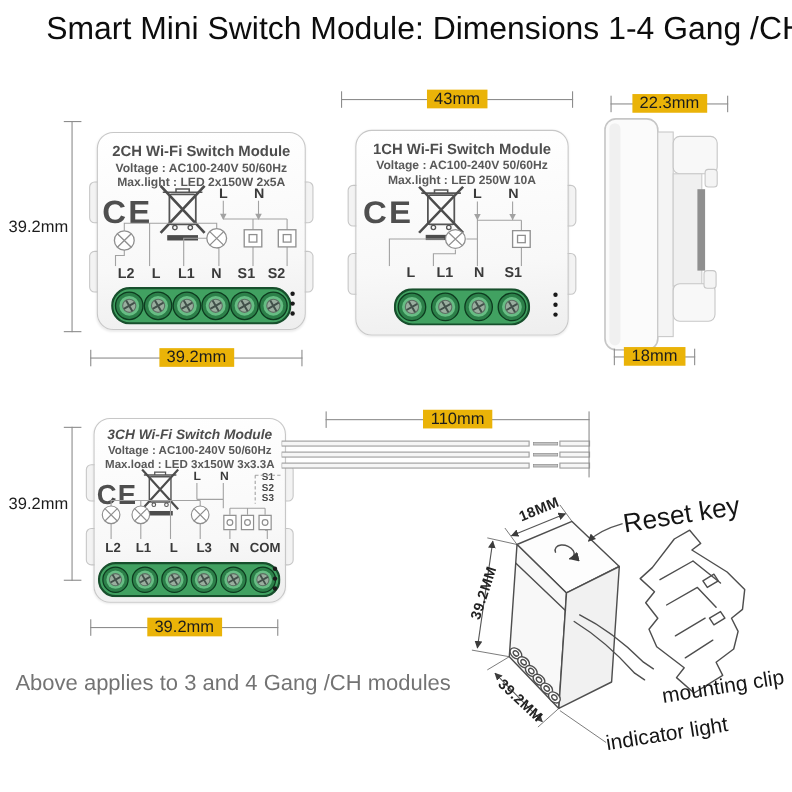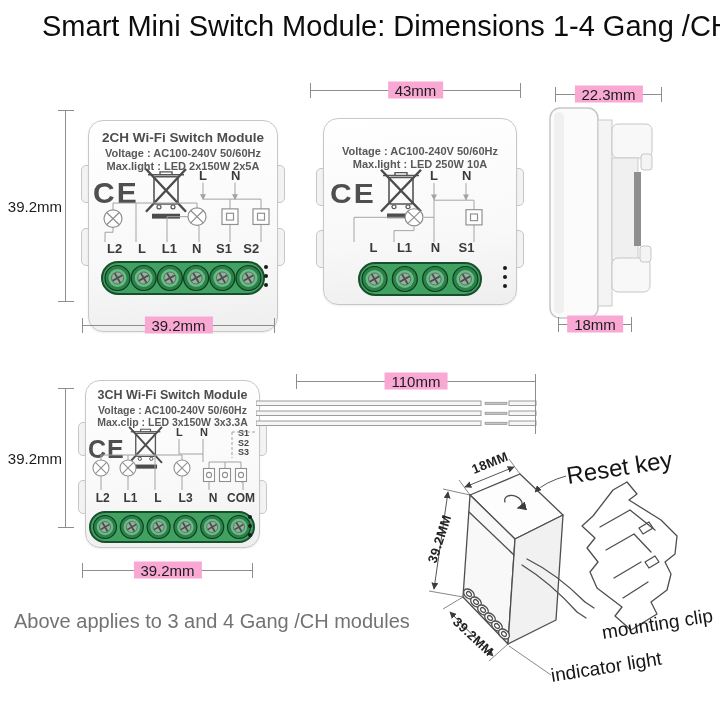--- a/index.html
+++ b/index.html
@@ -9,21 +9,21 @@
   #page-title{left:42px;top:10px;font-size:29px;color:#0d0d0d;white-space:nowrap;}
   #note-top{left:50px;top:60px;font-size:17px;color:#181818;white-space:nowrap;}
   #note-bottom{left:14px;top:610px;font-size:20px;color:#737373;white-space:nowrap;}
 
   
   .dimh{position:absolute;}
   .dimh .ln{position:absolute;left:0;right:0;top:7px;height:1px;background:#8d8d8d;}
   .dimh .tk{position:absolute;top:0;width:1px;height:15px;background:#8d8d8d;}
   .dimh .tk.l{left:0}.dimh .tk.r{right:0}
   .dimh .tk.tall{height:60px;}
-  .dimh .lb{position:absolute;top:7px;left:50%;transform:translate(-50%,-50%);background:#f9a8d4;
+  .dimh .lb{position:absolute;top:7px;left:50%;transform:translate(-50%,-50%);background:#eab308;
             padding:0 7px;font-size:15px;color:#1c1c1c;white-space:nowrap;}
   .dimv{position:absolute;width:16px;}
   .dimv .ln{position:absolute;top:0;bottom:0;left:7px;width:1px;background:#8d8d8d;}
   .dimv .tk{position:absolute;left:0;height:1px;width:16px;background:#8d8d8d;}
   .dimv .tk.t{top:0}.dimv .tk.b{bottom:0}
   .dimv .lb{position:absolute;right:12px;top:50%;transform:translateY(-50%);
             font-size:15px;color:#1c1c1c;white-space:nowrap;}
 
   
   .module{position:absolute;}
@@ -35,21 +35,21 @@
   .mspecs>div{text-align:center;font-weight:700;color:#595959;}
   .circuit{position:absolute;}
   .tlabels{position:absolute;display:flex;}
   .tlabels span{flex:1;text-align:center;font-weight:700;color:#3a3a3a;}
   .strip{position:absolute;}
   .dots{position:absolute;}
   .dots i{display:block;width:4px;height:4px;border-radius:50%;background:#1a1a1a;margin-bottom:5px;}
   .m2 .mtitle,.m1 .mtitle{top:10px;font-size:13.5px;}
   .m2 .mspecs,.m1 .mspecs{top:27px;font-size:11px;line-height:12.5px;}
   .m2 .tlabels,.m1 .tlabels{font-size:13px;}
-  .m3 .mtitle{top:8px;font-size:12.5px;}
+  .m3 .mtitle{top:8px;font-size:12.5px;font-style:italic;}
   .m3 .mspecs{top:24px;font-size:10.5px;line-height:12px;}
   .m3 .tlabels{font-size:12px;}
 
   
   .ce{font-size:30px;font-weight:700;fill:#4f4f4f;letter-spacing:2px;}
   .ce.sm{font-size:25px;letter-spacing:1px;}
   .ln-lab{font-size:13px;font-weight:700;fill:#3a3a3a;}
   .ln-lab.sm{font-size:11px;}
   .slab{font-size:9px;font-weight:700;fill:#474747;}
   .wire{stroke:#a2a2a2;stroke-width:1;fill:none;}
@@ -98,21 +98,21 @@
         <circle cx="12" cy="40" r="2" stroke-width="1.2"></circle>
         <circle cx="26" cy="40" r="2" stroke-width="1.2"></circle>
         <path d="M-1,1 L39,45 M39,1 L-1,45" stroke="#4c4c4c" stroke-width="2.4"></path>
         <rect x="5" y="47" width="28" height="5" fill="#4c4c4c" stroke="none"></rect>
       </g>
     </defs>
   </svg>
 
   <div class="abs" id="page-title">Smart Mini Switch Module: Dimensions 1-4 Gang /CH</div>
 
-  <div class="module m2" style="left:88px;top:120px;width:190px;height:212px;">
+  <div class="module m2" style="left:88px;top:120px;width:190px;height:180px;">
     <div class="tab" style="left:-7px;top:45px;"></div>
     <div class="tab" style="left:-7px;top:108px;"></div>
     <div class="tab" style="right:-7px;top:45px;"></div>
     <div class="tab" style="right:-7px;top:108px;"></div>
     <div class="mbody"></div>
     <div class="mtitle">2CH Wi-Fi Switch Module</div>
     <div class="mspecs">
         <div>
       <div>Voltage : AC100-240V 50/60Hz</div>
       <div>Max.light : LED 2x150W 2x5A</div>
@@ -166,20 +166,21 @@
       <i class="tk r"></i>
     <span class="lb">39.2mm</span>
   </div>
 
   <div class="module m1" style="left:323px;top:118px;width:194px;height:187px;">
     <div class="tab" style="left:-7px;top:50px;"></div>
     <div class="tab" style="left:-7px;top:112px;"></div>
     <div class="tab" style="right:-7px;top:50px;"></div>
     <div class="tab" style="right:-7px;top:112px;"></div>
     <div class="mbody"></div>
+    <div class="mtitle">1CH Wi-Fi Switch Module</div>
     <div class="mspecs">
         <div>
       <div>Voltage : AC100-240V 50/60Hz</div>
       <div>Max.light : LED 250W 10A</div>
     </div>
       </div>
     <svg class="circuit" style="left:7px;top:48px;" width="180" height="76" viewBox="0 0 180 80" preserveAspectRatio="none">
       <text class="ce" x="0" y="39">CE</text>
       <use href="#weee" x="52" y="3"></use>
       <text class="ln-lab" x="100" y="15">L</text>
@@ -243,21 +244,21 @@
   <div class="module m3" style="left:85px;top:380px;width:175px;height:168px;">
     <div class="tab" style="left:-7px;top:42px;height:32px;"></div>
     <div class="tab" style="left:-7px;top:100px;height:32px;"></div>
     <div class="tab" style="right:-7px;top:42px;height:32px;"></div>
     <div class="tab" style="right:-7px;top:100px;height:32px;"></div>
     <div class="mbody"></div>
     <div class="mtitle">3CH Wi-Fi Switch Module</div>
     <div class="mspecs">
         <div>
       <div>Voltage : AC100-240V 50/60Hz</div>
-      <div>Max.clip : LED 3x150W 3x3.3A</div>
+      <div>Max.load : LED 3x150W 3x3.3A</div>
     </div>
       </div>
     <svg class="circuit" style="left:3px;top:44px;" width="170" height="66" viewBox="0 0 170 66">
       <text class="ce sm" x="0" y="34">CE</text>
       <use href="#weee" transform="translate(42,2) scale(0.82)"></use>
       <text class="ln-lab sm" x="88" y="12">L</text>
       <text class="ln-lab sm" x="112" y="12">N</text>
       <text class="slab" x="150" y="12">S1</text>
       <text class="slab" x="150" y="22">S2</text>
       <text class="slab" x="150" y="31">S3</text>

